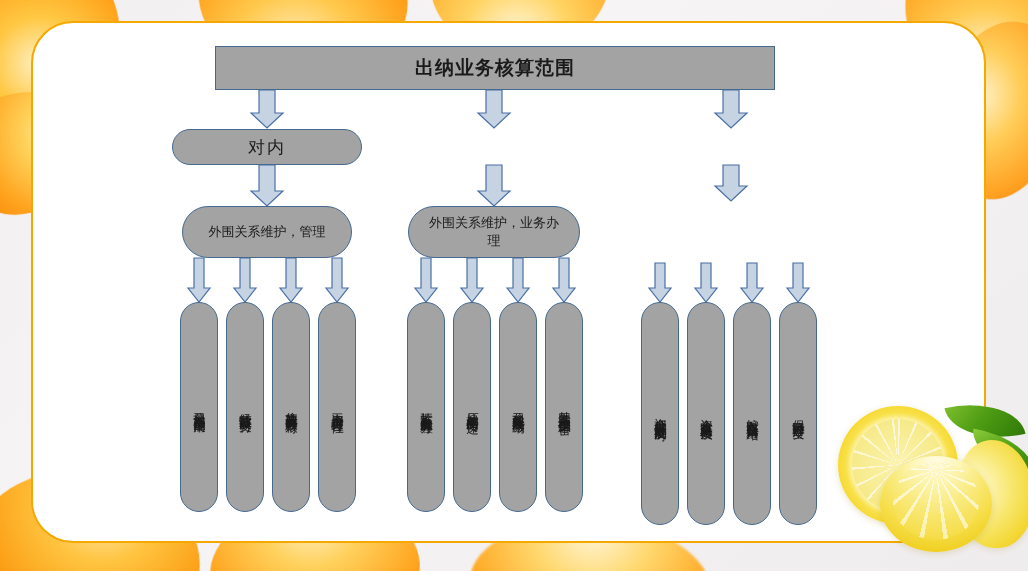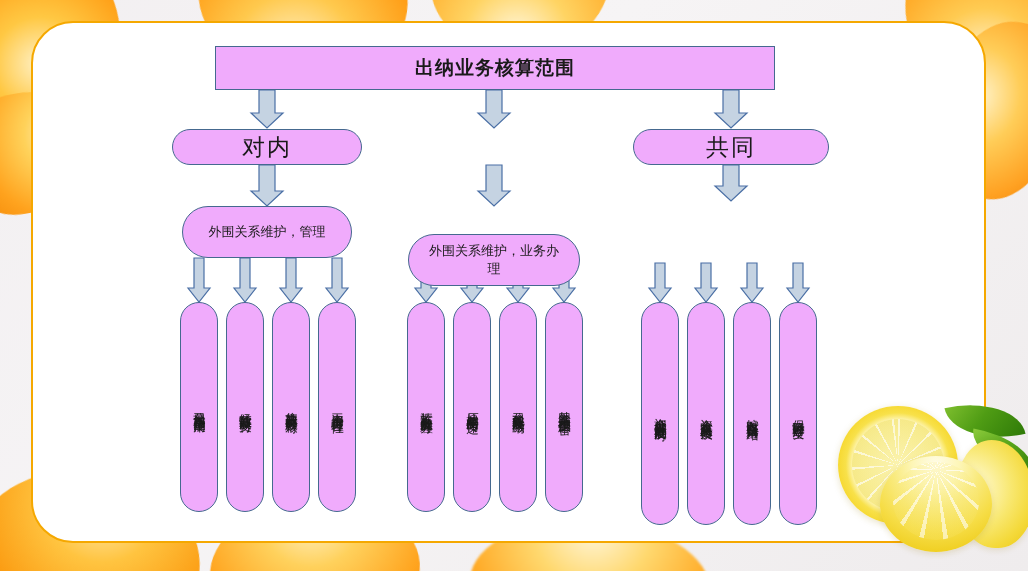--- a/index.html
+++ b/index.html
@@ -201,21 +201,21 @@
     position: absolute;
     left: 0; top: 0;
     width: 1028px; height: 571px;
     z-index: 21;
     pointer-events: none;
   }
 
   .node {
     position: absolute;
     box-sizing: border-box;
-    background: #f0abfc;
+    background: #a3a3a3;
     border: 1.4px solid #45698f;
     display: flex;
     align-items: center;
     justify-content: center;
     text-align: center;
     color: #1a1a1a;
     z-index: 25;
   }
 
   #title-box {
@@ -223,35 +223,35 @@
     width: 560px; height: 44px;
     border-radius: 0;
     font-size: 19px;
     font-weight: bold;
     letter-spacing: 1px;
   }
 
   .cat-box {
     height: 36px;
     border-radius: 18px;
-    font-size: 23px;
+    font-size: 17px;
     letter-spacing: 2px;
   }
   #cat-0 { left: 172px; top: 129px; width: 190px; }
   #cat-1 { left: 399px; top: 129px; width: 190px; }
   #cat-2 { left: 633px; top: 129px; width: 196px; }
 
   .desc-box {
     border-radius: 26px;
     font-size: 13px;
     line-height: 1.35;
     padding: 4px 14px;
   }
   #desc-0 { left: 182px; top: 206px; width: 170px; height: 52px; }
-  #desc-1 { left: 408px; top: 206px; width: 172px; height: 52px; margin-top: 28px; }
+  #desc-1 { left: 408px; top: 206px; width: 172px; height: 52px; }
   #desc-2 { left: 643px; top: 201px; width: 178px; height: 62px; }
 
   .leaf-box {
     width: 38px;
     border-radius: 19px;
     font-size: 12.5px;
     line-height: 1.18;
     writing-mode: vertical-rl;
     text-orientation: upright;
     letter-spacing: 1px;
@@ -307,21 +307,20 @@
       <polygon points="655,263 665,263 665,288 671,288 660,302 649,288 655,288"></polygon>
       <polygon points="701,263 711,263 711,288 717,288 706,302 695,288 701,288"></polygon>
       <polygon points="747,263 757,263 757,288 763,288 752,302 741,288 747,288"></polygon>
       <polygon points="793,263 803,263 803,288 809,288 798,302 787,288 793,288"></polygon>
     </g>
   </svg>
 
   <div class="node" id="title-box">出纳业务核算范围</div>
 
   <div class="node cat-box" id="cat-0">对内</div>
-  <div class="node cat-box" id="cat-2">共同</div>
 
   <div class="node desc-box" id="desc-0">外围关系维护，管理</div>
   <div class="node desc-box" id="desc-1">外围关系维护，业务办理</div>
 
   <div class="node leaf-box" style="left:180px; top:302px; height:210px;">公司日常备用金的使用</div>
   <div class="node leaf-box" style="left:226px; top:302px; height:210px;">经营性款项及时支付</div>
   <div class="node leaf-box" style="left:272px; top:302px; height:210px;">往来款项及时催款核对</div>
   <div class="node leaf-box" style="left:318px; top:302px; height:210px;">工资费用支付合理性</div>
 
   <div class="node leaf-box" style="left:407px; top:302px; height:210px;">汇款等柜台业务及时办理</div>

